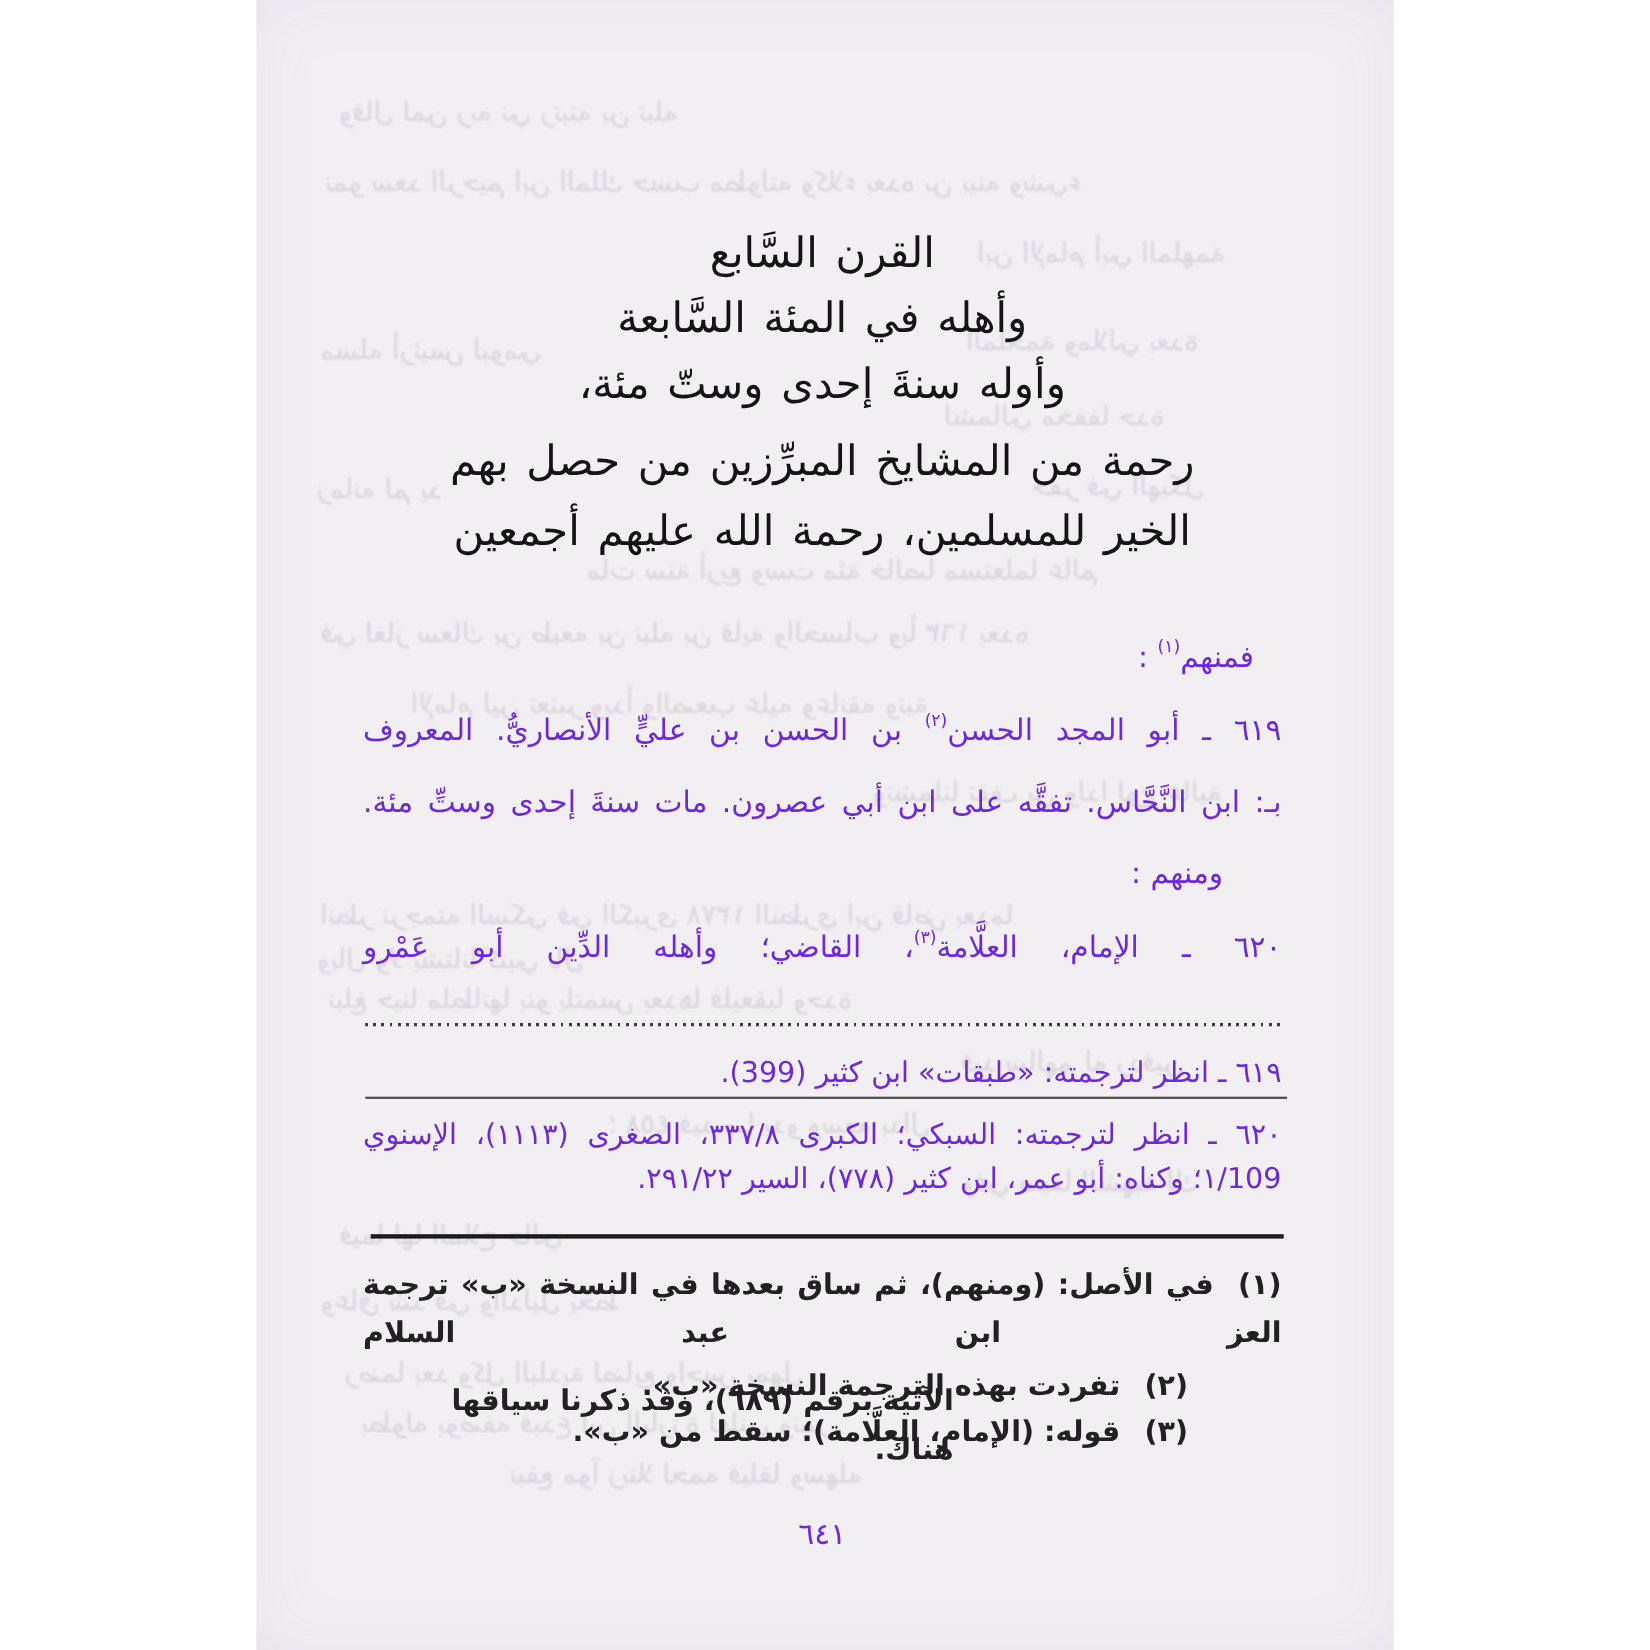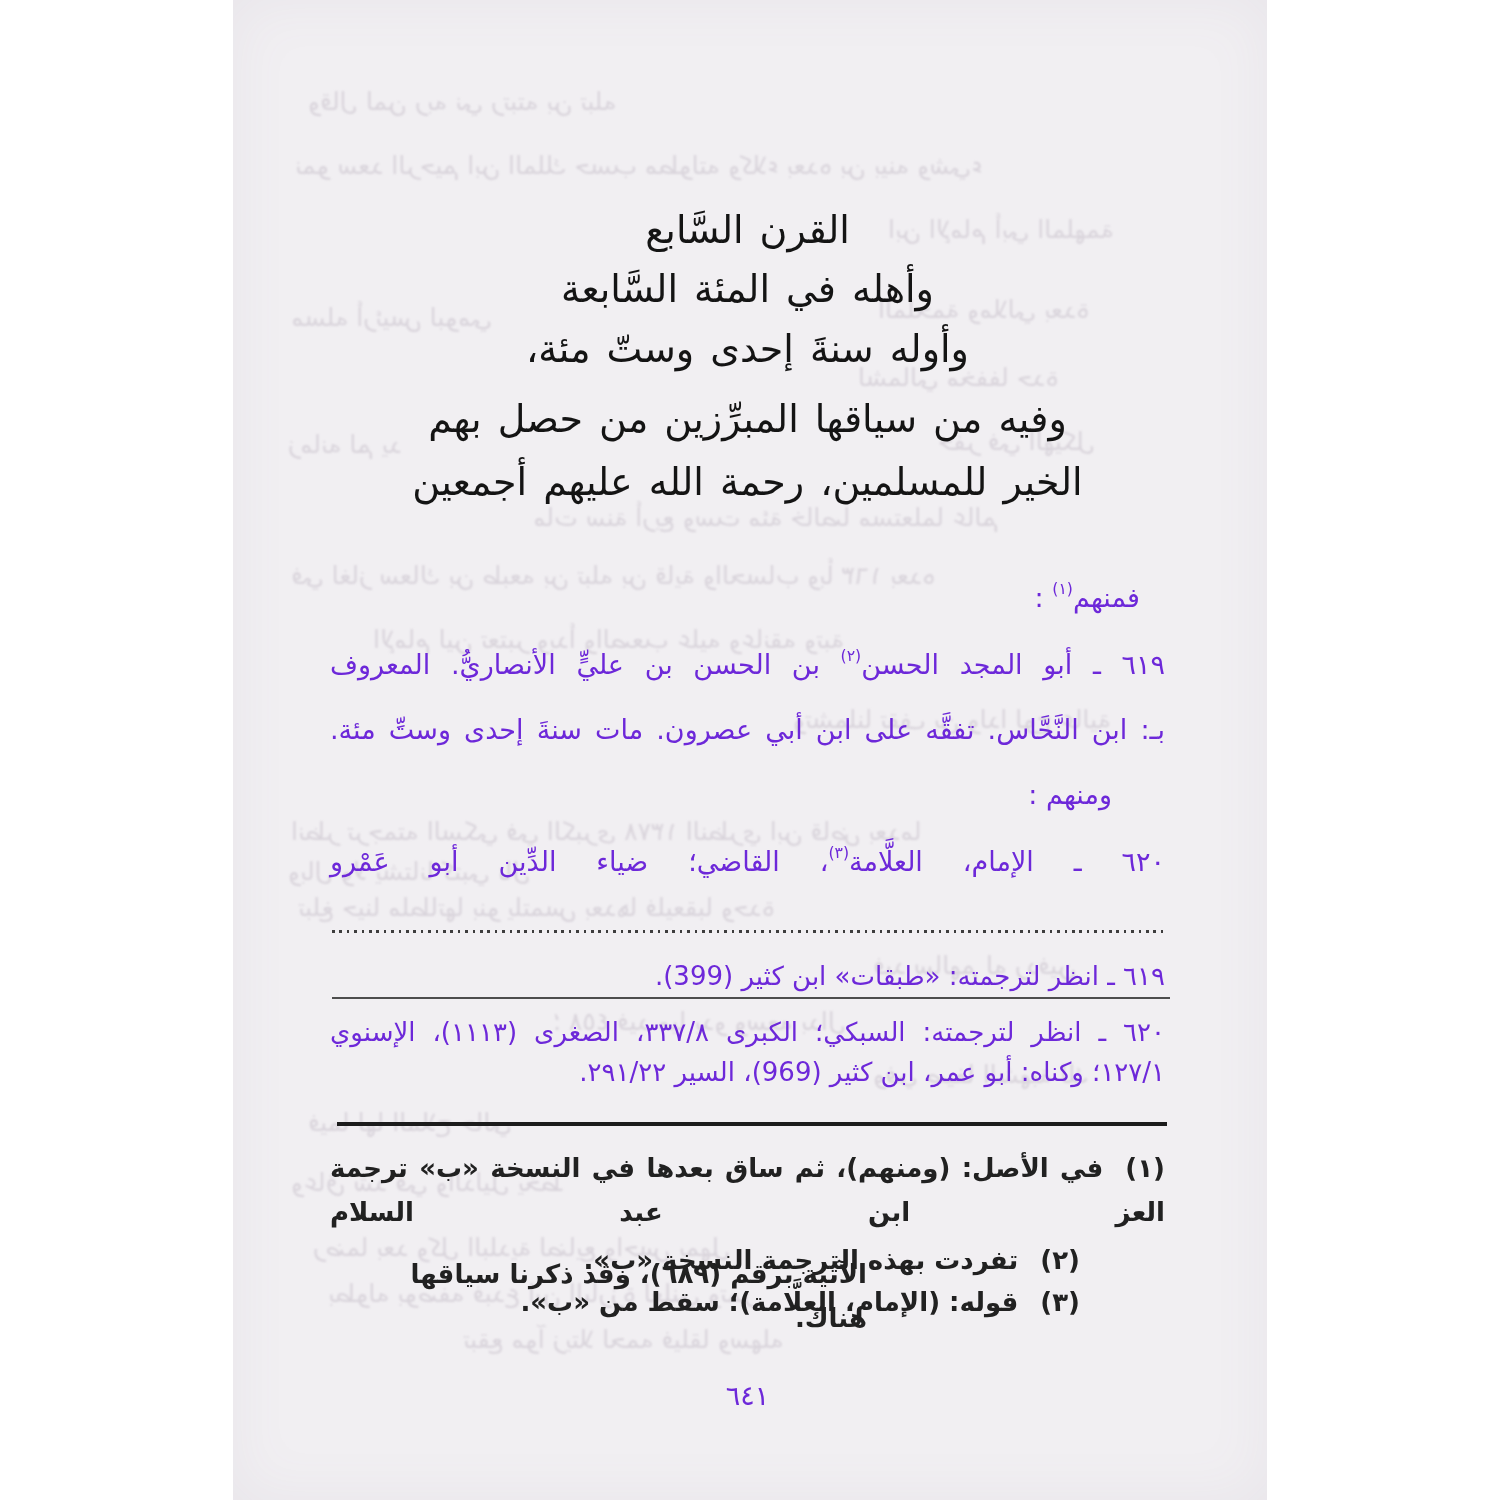--- a/index.html
+++ b/index.html
@@ -70,44 +70,44 @@
     <div class="ghost" style="top:1103px;left:75px;width:430px">فيما لها الملاح حالي</div>
     <div class="ghost" style="top:1163px;left:58px;width:500px">وعاق شد في والدليل يخط</div>
     <div class="ghost" style="top:1228px;left:80px;width:760px">رضما بعد وكل البلدية لضايع واحس بمهل</div>
     <div class="ghost" style="top:1274px;left:95px;width:710px">بطوله بوصفه فبدع ابن البارزة لعلني وتمر</div>
     <div class="ghost" style="top:1320px;left:230px;width:530px">تبقع موآ زيتلا لحمه فيلقا وسهله</div>
   </div>
 
   <div class="line hd" style="top:203px">القرن السَّابع</div>
   <div class="line hd" style="top:262px">وأهله في المئة السَّابعة</div>
   <div class="line hd" style="top:322px">وأوله سنةَ إحدى وستّ مئة،</div>
-  <div class="line hd" style="top:392px">وفيه من سياقها المبرِّزين من حصل بهم</div>
+  <div class="line hd" style="top:392px">رحمة من المشايخ المبرِّزين من حصل بهم</div>
   <div class="line hd" style="top:455px">الخير للمسلمين، رحمة الله عليهم أجمعين</div>
 
   <div class="line" style="top:576px;width:810px">
     <span>فمنهم</span><sup class="fnref">(١)</sup><span> :</span>
   </div>
 
   <div class="line just" style="top:643px">
     <span>٦١٩ ـ أبو المجد الحسن</span><sup class="fnref">(٢)</sup><span> بن الحسن بن عليٍّ الأنصاريُّ. المعروف</span>
   </div>
   <div class="line just" style="top:708px">بـ: ابن النَّحَّاس. تفقَّه على ابن أبي عصرون. مات سنةَ إحدى وستِّ مئة.</div>
 
   <div class="line" style="top:773px;width:782px">ومنهم :</div>
 
   <div class="line just" style="top:840px">
-    <span>٦٢٠ ـ الإمام، العلَّامة</span><sup class="fnref">(٣)</sup><span>، القاضي؛ ضياء الدِّين أبو عَمْرو</span>
+    <span>٦٢٠ ـ الإمام، العلَّامة</span><sup class="fnref">(٣)</sup><span>، القاضي؛ وأهله الدِّين أبو عَمْرو</span>
   </div>
 
   <div class="dotted" style="top:930px"></div>
 
   <div class="line ref" style="top:954px">٦١٩ ـ انظر لترجمته: «طبقات» ابن كثير (399).</div>
   <div class="rule-thin" style="top:997px"></div>
   <div class="line ref just" style="top:1010px">٦٢٠ ـ انظر لترجمته: السبكي؛ الكبرى ٣٣٧/٨، الصغرى (١١١٣)، الإسنوي</div>
-  <div class="line ref" style="top:1050px">١٢٧/١؛ وكناه: أبو عمر، ابن كثير (969)، السير ٢٩١/٢٢.</div>
+  <div class="line ref" style="top:1050px">109/١؛ وكناه: أبو عمر، ابن كثير (٧٧٨)، السير ٢٩١/٢٢.</div>
 
   <div class="rule-sep" style="top:1122px"></div>
 
   <div class="line fn just" style="top:1146px">
     <span class="fnm">(١)</span><span>في الأصل: (ومنهم)، ثم ساق بعدها في النسخة «ب» ترجمة العز ابن عبد السلام</span>
   </div>
   <div class="line fn" style="top:1252px;width:537px">الآتية برقم (٦٨٩)، وقد ذكرنا سياقها هناك.</div>
   <div class="line fn" style="top:1238px;width:750px">
     <span class="fnm">(٢)</span><span>تفردت بهذه الترجمة النسخة «ب».</span>
   </div>

